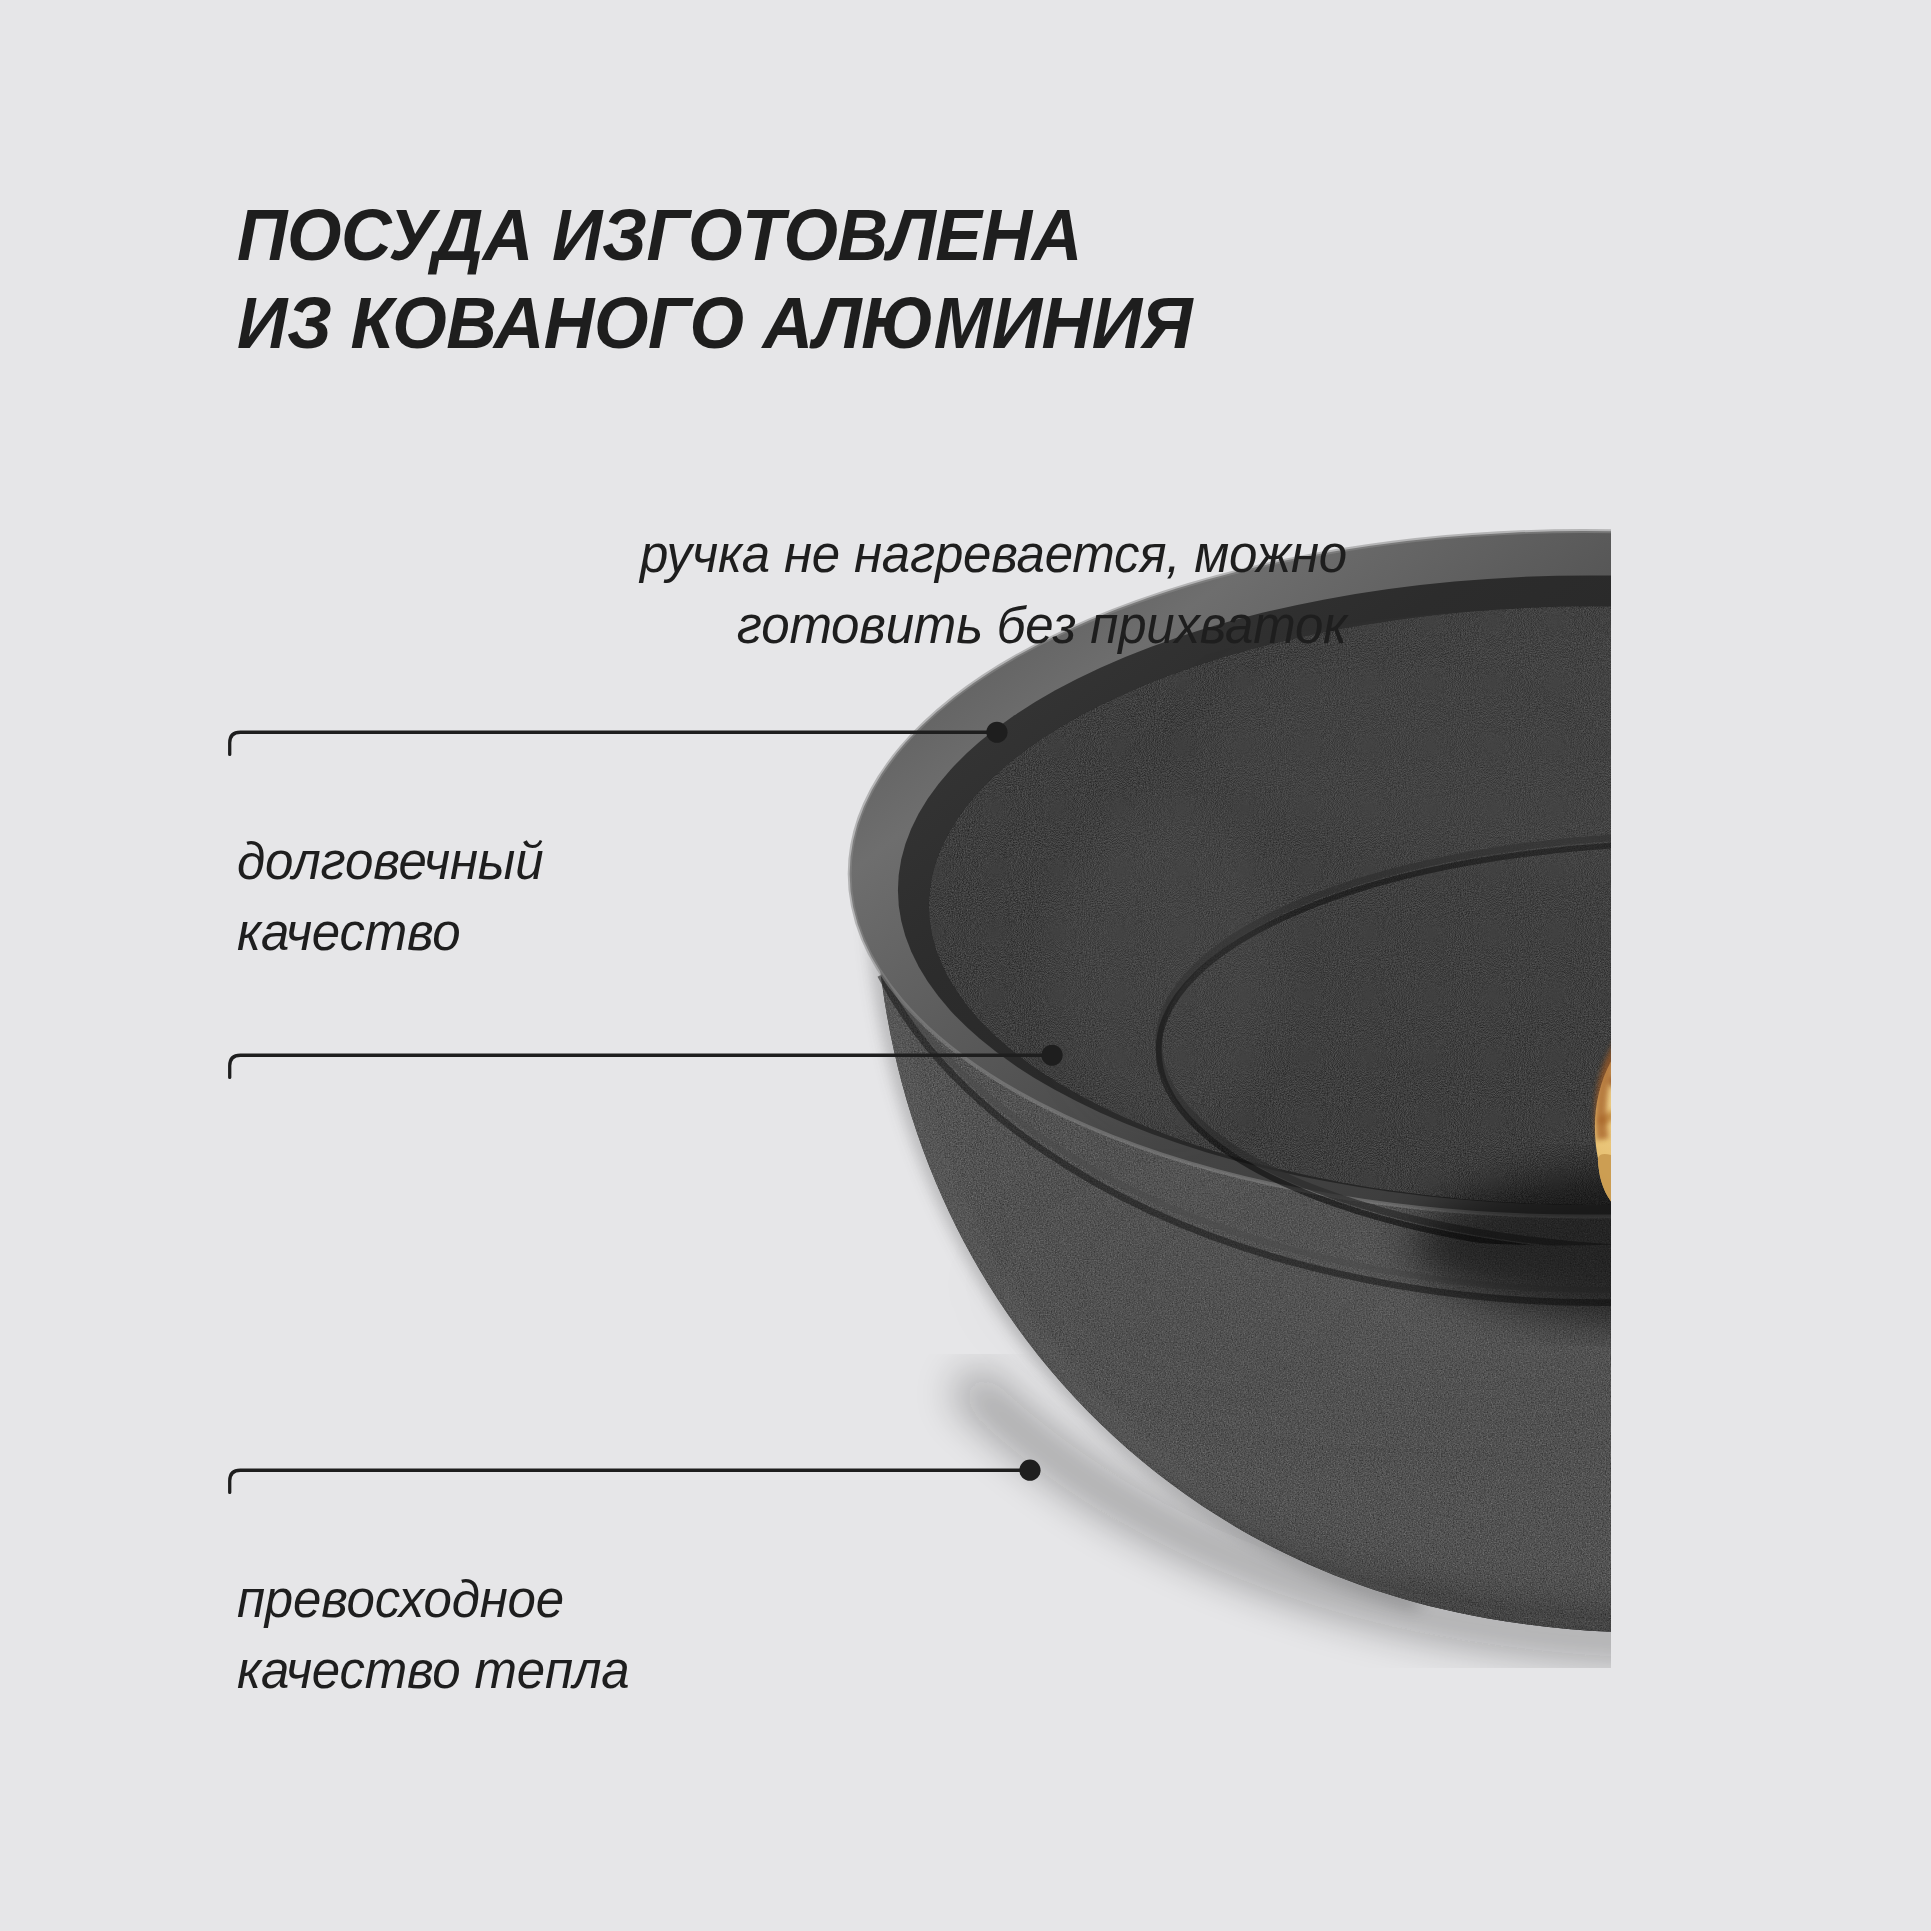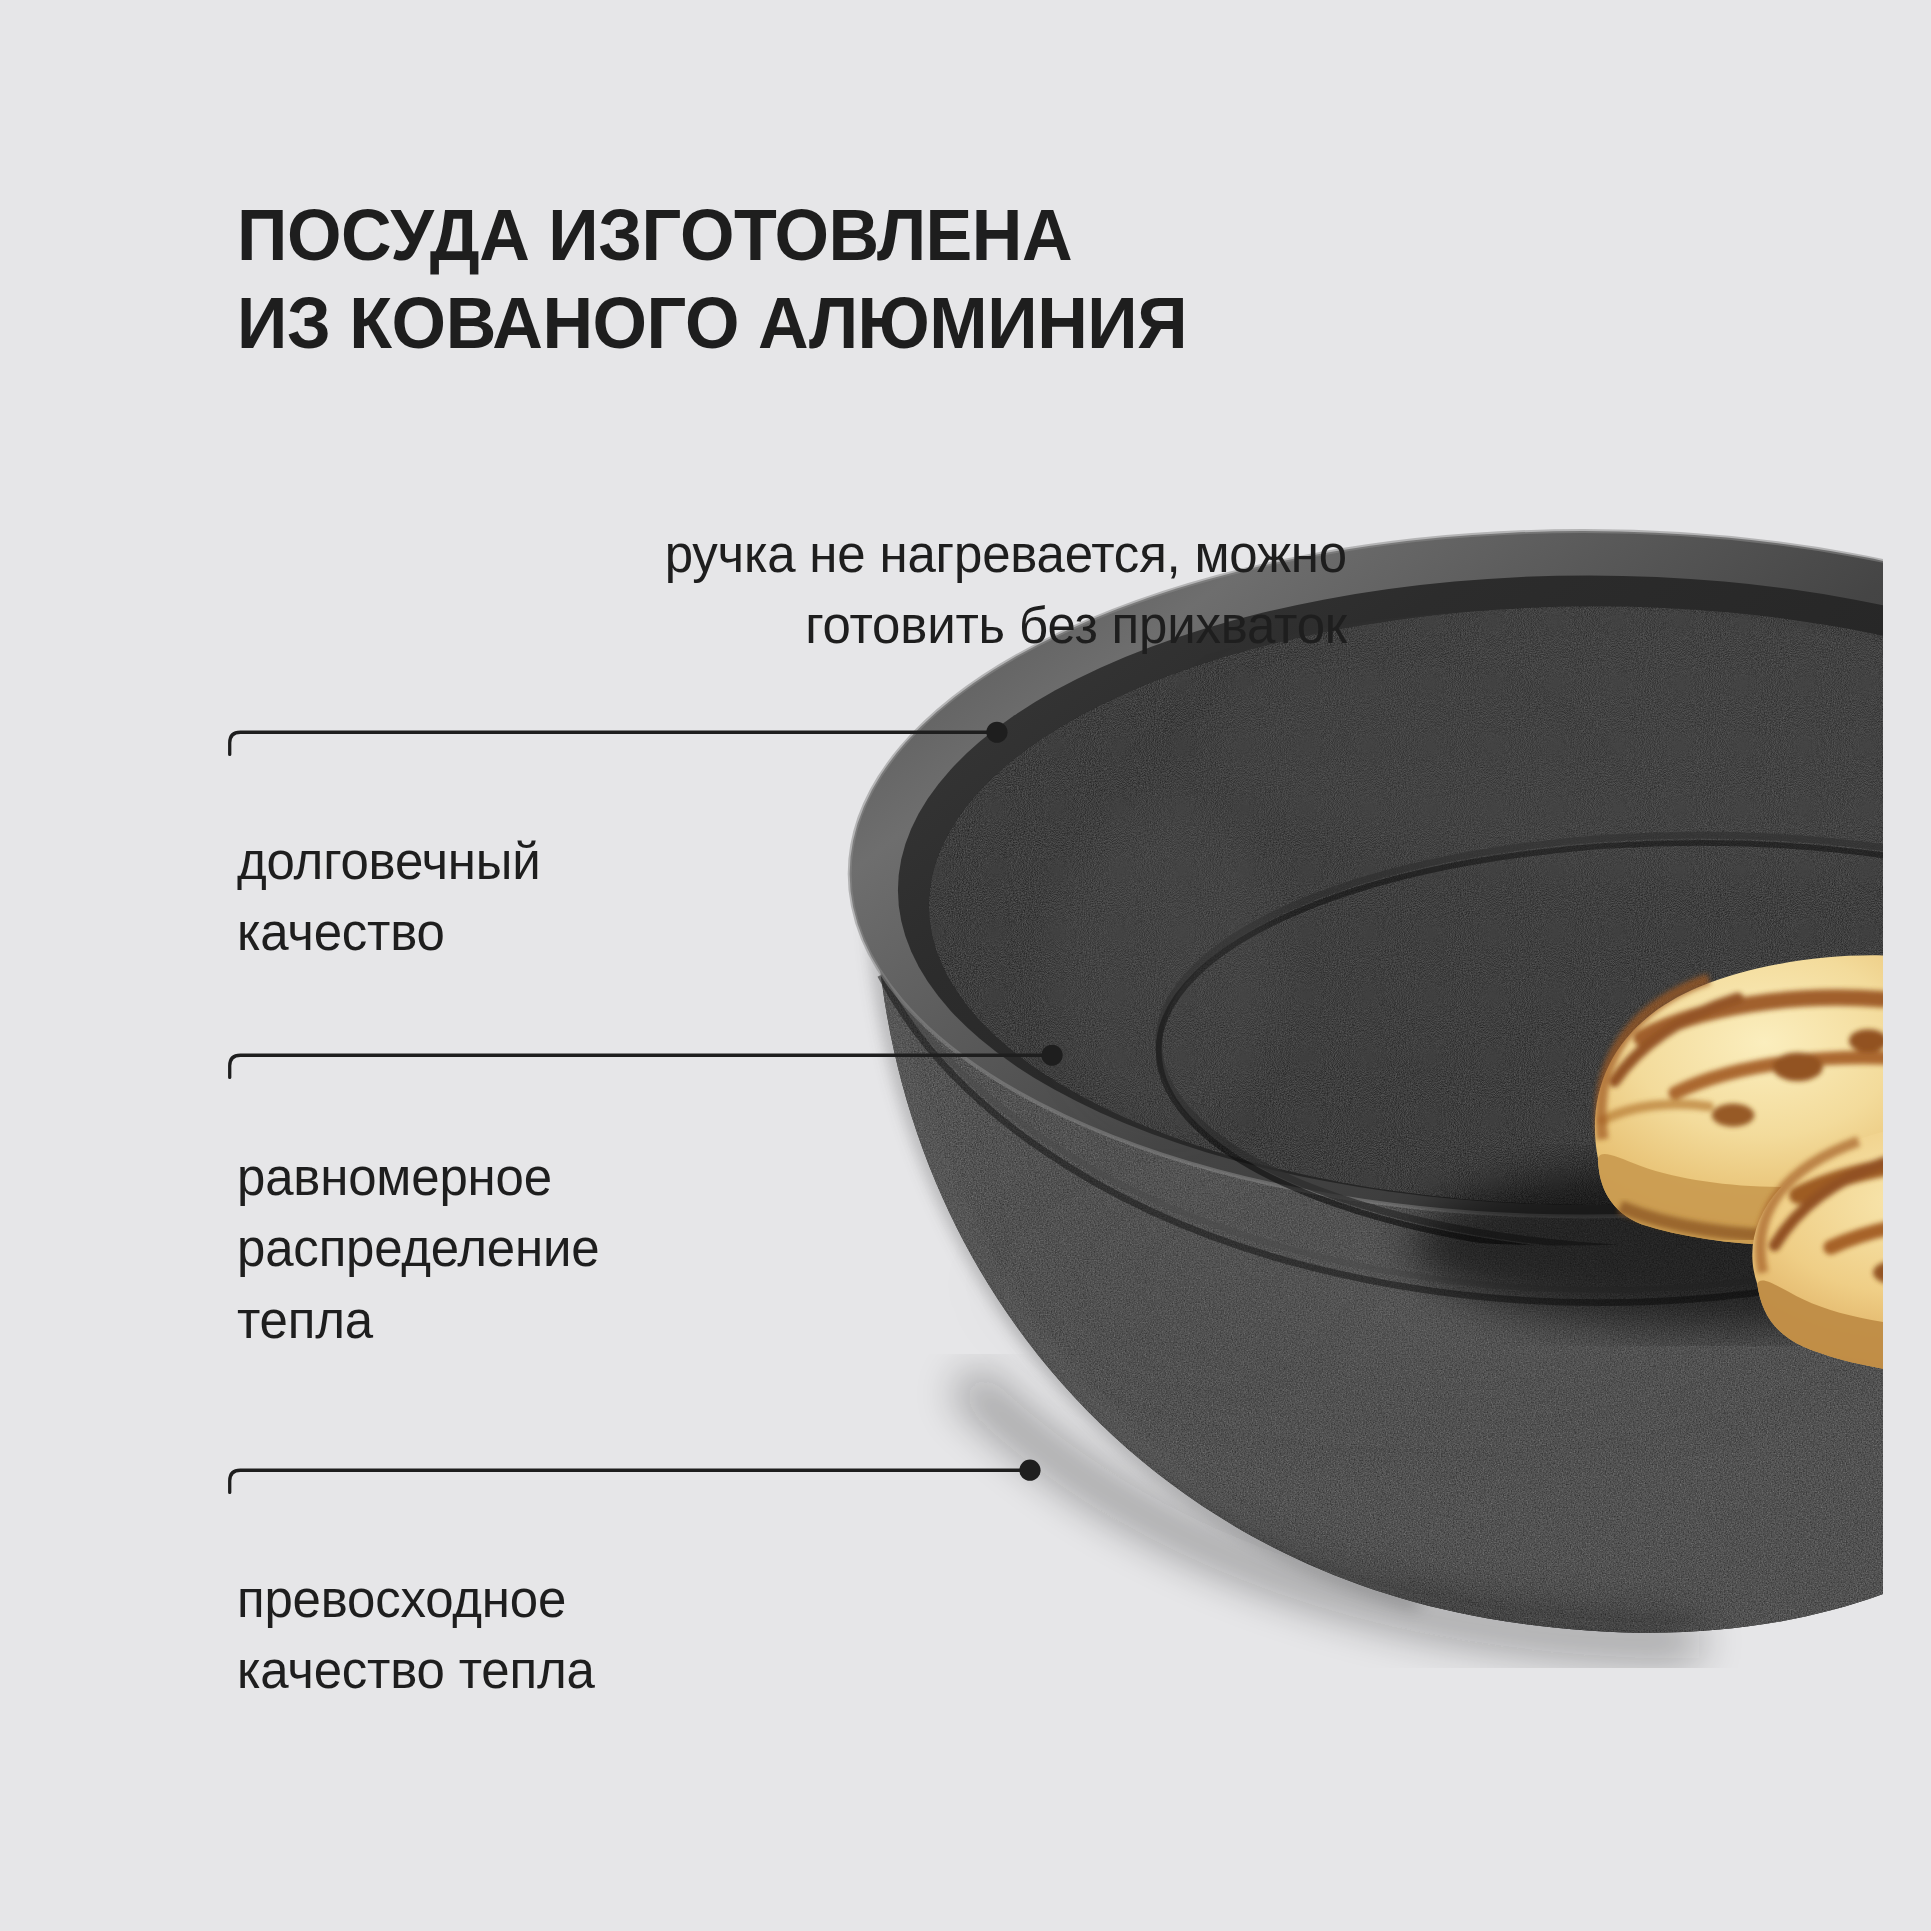--- a/index.html
+++ b/index.html
@@ -5,23 +5,24 @@
 <style>
   html,body{margin:0;padding:0;}
   body{
     width:1931px;height:1931px;
     background:#E6E6E8;
     font-family:"Liberation Sans","DejaVu Sans",sans-serif;
     overflow:hidden;
     position:relative;
   }
   #stage{
-    position:absolute;left:0;top:0;width:1883px;height:1931px;
+    position:absolute;left:0;top:0;width:1611px;height:1931px;
     background:#E6E6E8;
     overflow:hidden;
+    font-style:italic;
   }
 
   
   #pan-art{
     position:absolute;
     left:0;top:0;width:1931px;height:1931px;
     pointer-events:none;
   }
 
   
@@ -287,23 +288,20 @@
   <div class="feature" id="feature-1">долговечный
 качество</div>
 
   <div class="connector" id="connector-1">
     <svg width="859" height="58" viewBox="0 0 890 60" xmlns="http://www.w3.org/2000/svg">
       <path d="M 8 46 L 8 34 Q 8 23 19 23 L 852 23" fill="none" stroke="#1E1E1E" stroke-width="3.4" stroke-linecap="round"></path>
       <circle cx="860" cy="23" r="11" fill="#1E1E1E"></circle>
     </svg>
   </div>
 
-  <div class="feature" id="feature-2">равномерное
-распределение
-тепла</div>
 
   <div class="connector" id="connector-2">
     <svg width="835" height="58" viewBox="0 0 865 60" xmlns="http://www.w3.org/2000/svg">
       <path d="M 8 46 L 8 34 Q 8 23 19 23 L 829 23" fill="none" stroke="#1E1E1E" stroke-width="3.4" stroke-linecap="round"></path>
       <circle cx="837" cy="23" r="11" fill="#1E1E1E"></circle>
     </svg>
   </div>
 
   <div class="feature" id="feature-3">превосходное
 качество тепла</div>

